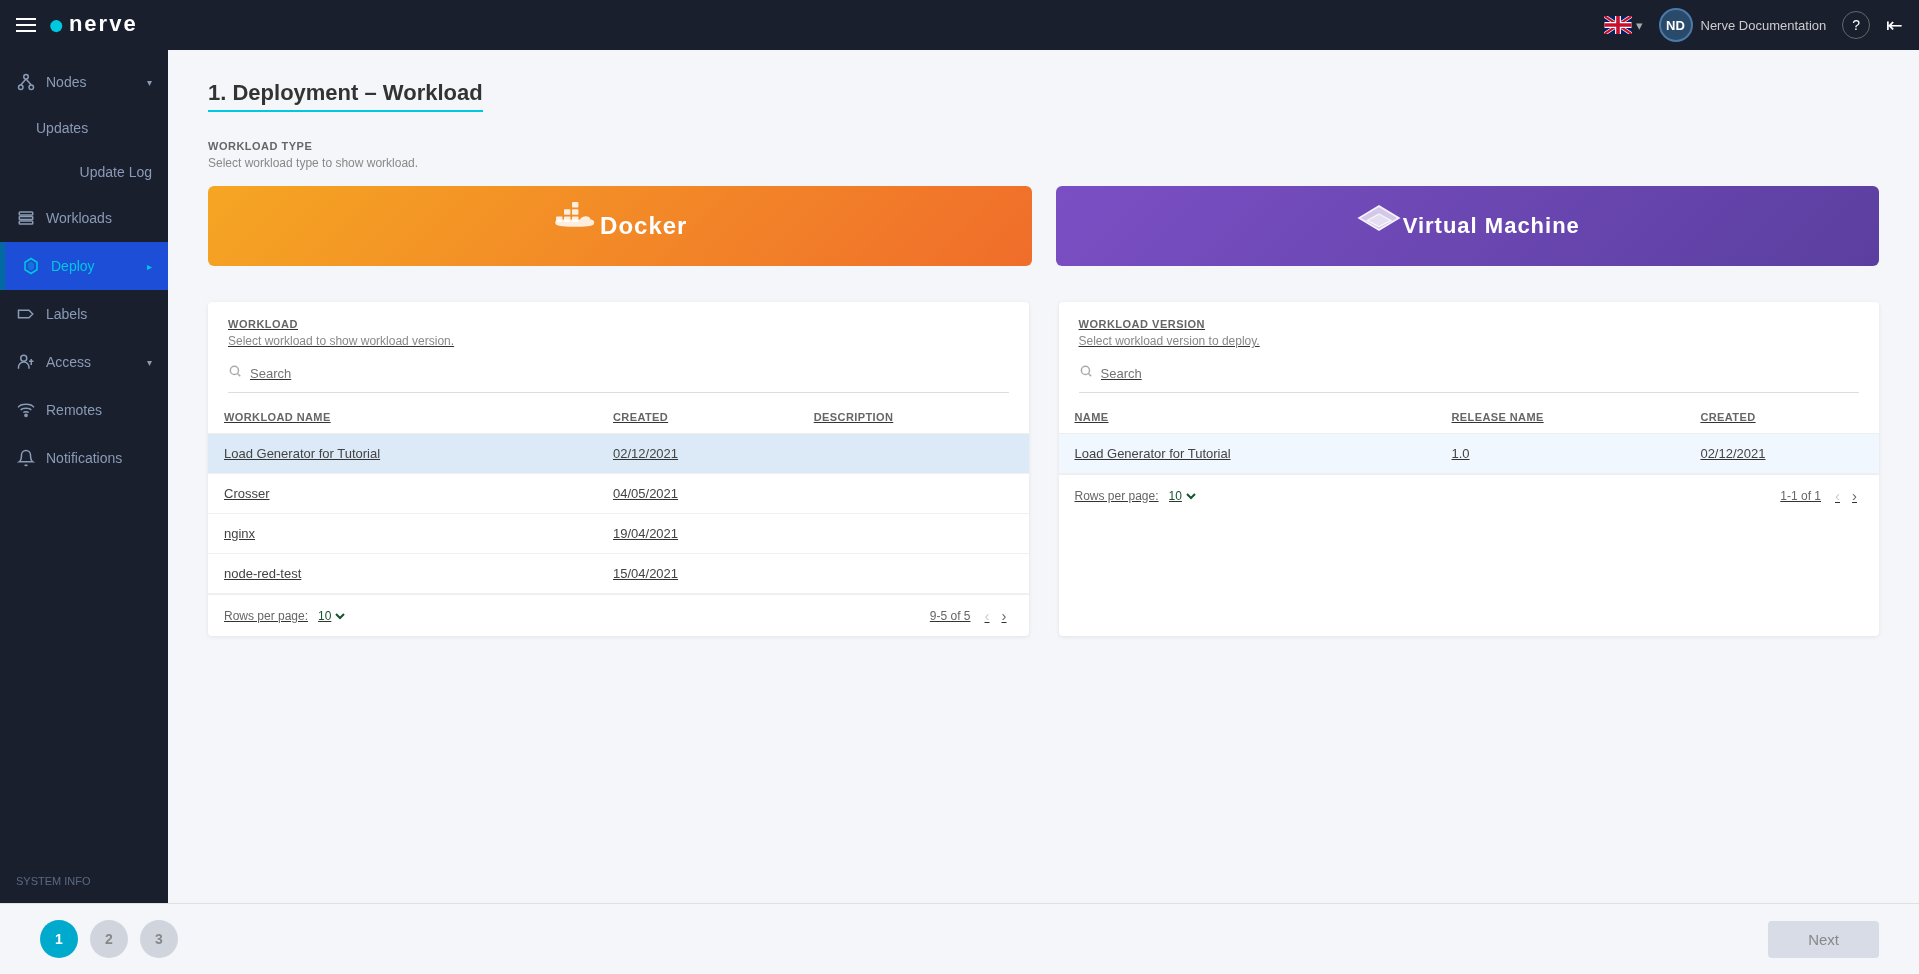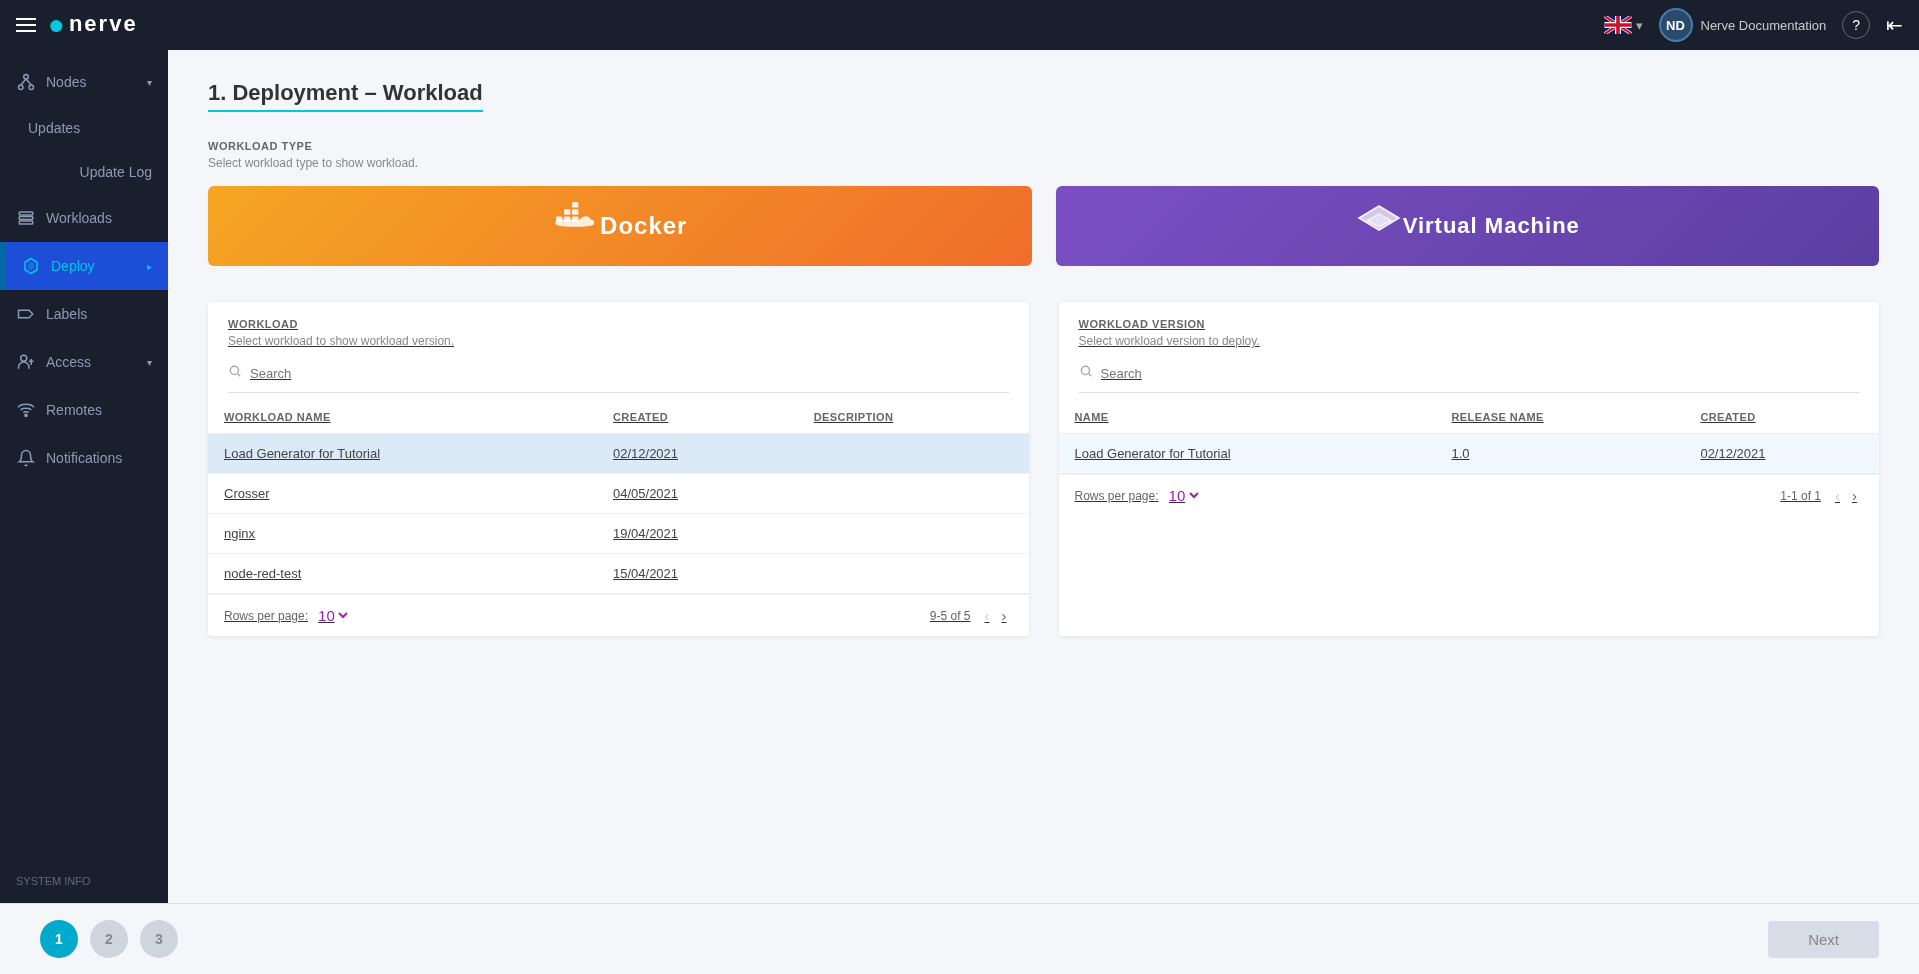--- a/index.html
+++ b/index.html
@@ -90,21 +90,21 @@
     .search-box input { border: none; outline: none; font-size: 13px; color: #0c4a6e; width: 100%; background: transparent; }
     table { width: 100%; border-collapse: collapse; font-size: 13px; }
     thead th { padding: 10px 16px; text-align: left; font-size: 11px; font-weight: 700; color: #666; letter-spacing: 0.4px; border-bottom: 1px solid #eee; background: #fff; }
     tbody tr { border-bottom: 1px solid #f0f0f0; }
     tbody tr.selected-row { background: #dce9f7; }
     tbody td { padding: 12px 16px; color: #444; }
 
     
     .pagination-row { display: flex; align-items: center; justify-content: space-between; padding: 10px 16px; font-size: 12px; color: #666; border-top: 1px solid #eee; }
     .rows-per-page { display: flex; align-items: center; gap: 6px; }
-    .rows-select { border: none; font-size: 15px; color: #a21caf; background: transparent; cursor: pointer; }
+    .rows-select { border: none; font-size: 12px; color: #14532d; background: transparent; cursor: pointer; }
     .page-nav { display: flex; align-items: center; }
     .page-nav-btn { background: none; border: none; cursor: pointer; color: #666; font-size: 15px; padding: 2px 6px; }
     .page-nav-btn:disabled { color: #ccc; cursor: default; }
 
     
     .wizard-footer { display: flex; align-items: center; justify-content: space-between; padding: 16px 40px; background: #f5f6fa; border-top: 1px solid #e0e0e0; flex-shrink: 0; }
     .wizard-steps { display: flex; gap: 12px; align-items: center; }
     .step-circle {
       width: 38px; height: 38px; border-radius: 50%; display: flex; align-items: center; justify-content: center;
       font-size: 14px; font-weight: bold; cursor: pointer;
@@ -163,21 +163,21 @@
             <circle cx="5" cy="19" r="3"></circle>
             <circle cx="19" cy="19" r="3"></circle>
             <line x1="12" y1="8" x2="5" y2="16"></line>
             <line x1="12" y1="8" x2="19" y2="16"></line>
           </svg>
       </span>
       <span class="item-label">Nodes</span>
       <span style="margin-left:auto; font-size:10px;">▾</span>
     </div>
 
-    <div class="sidebar-item" style="padding-left:28px; font-size:13px;">
+    <div class="sidebar-item" style="padding-left:36px; font-size:13px;">
       <span class="item-label">Updates</span>
     </div>
 
     <div class="sidebar-item" style="padding-left:18px; font-size:13px;justify-content:flex-end;">
       <span class="item-label">Update Log</span>
     </div>
 
     <div class="sidebar-item">
       <span class="item-icon">
         <svg width="18" height="18" viewBox="0 0 24 24" fill="none" stroke="currentColor" stroke-width="2">

